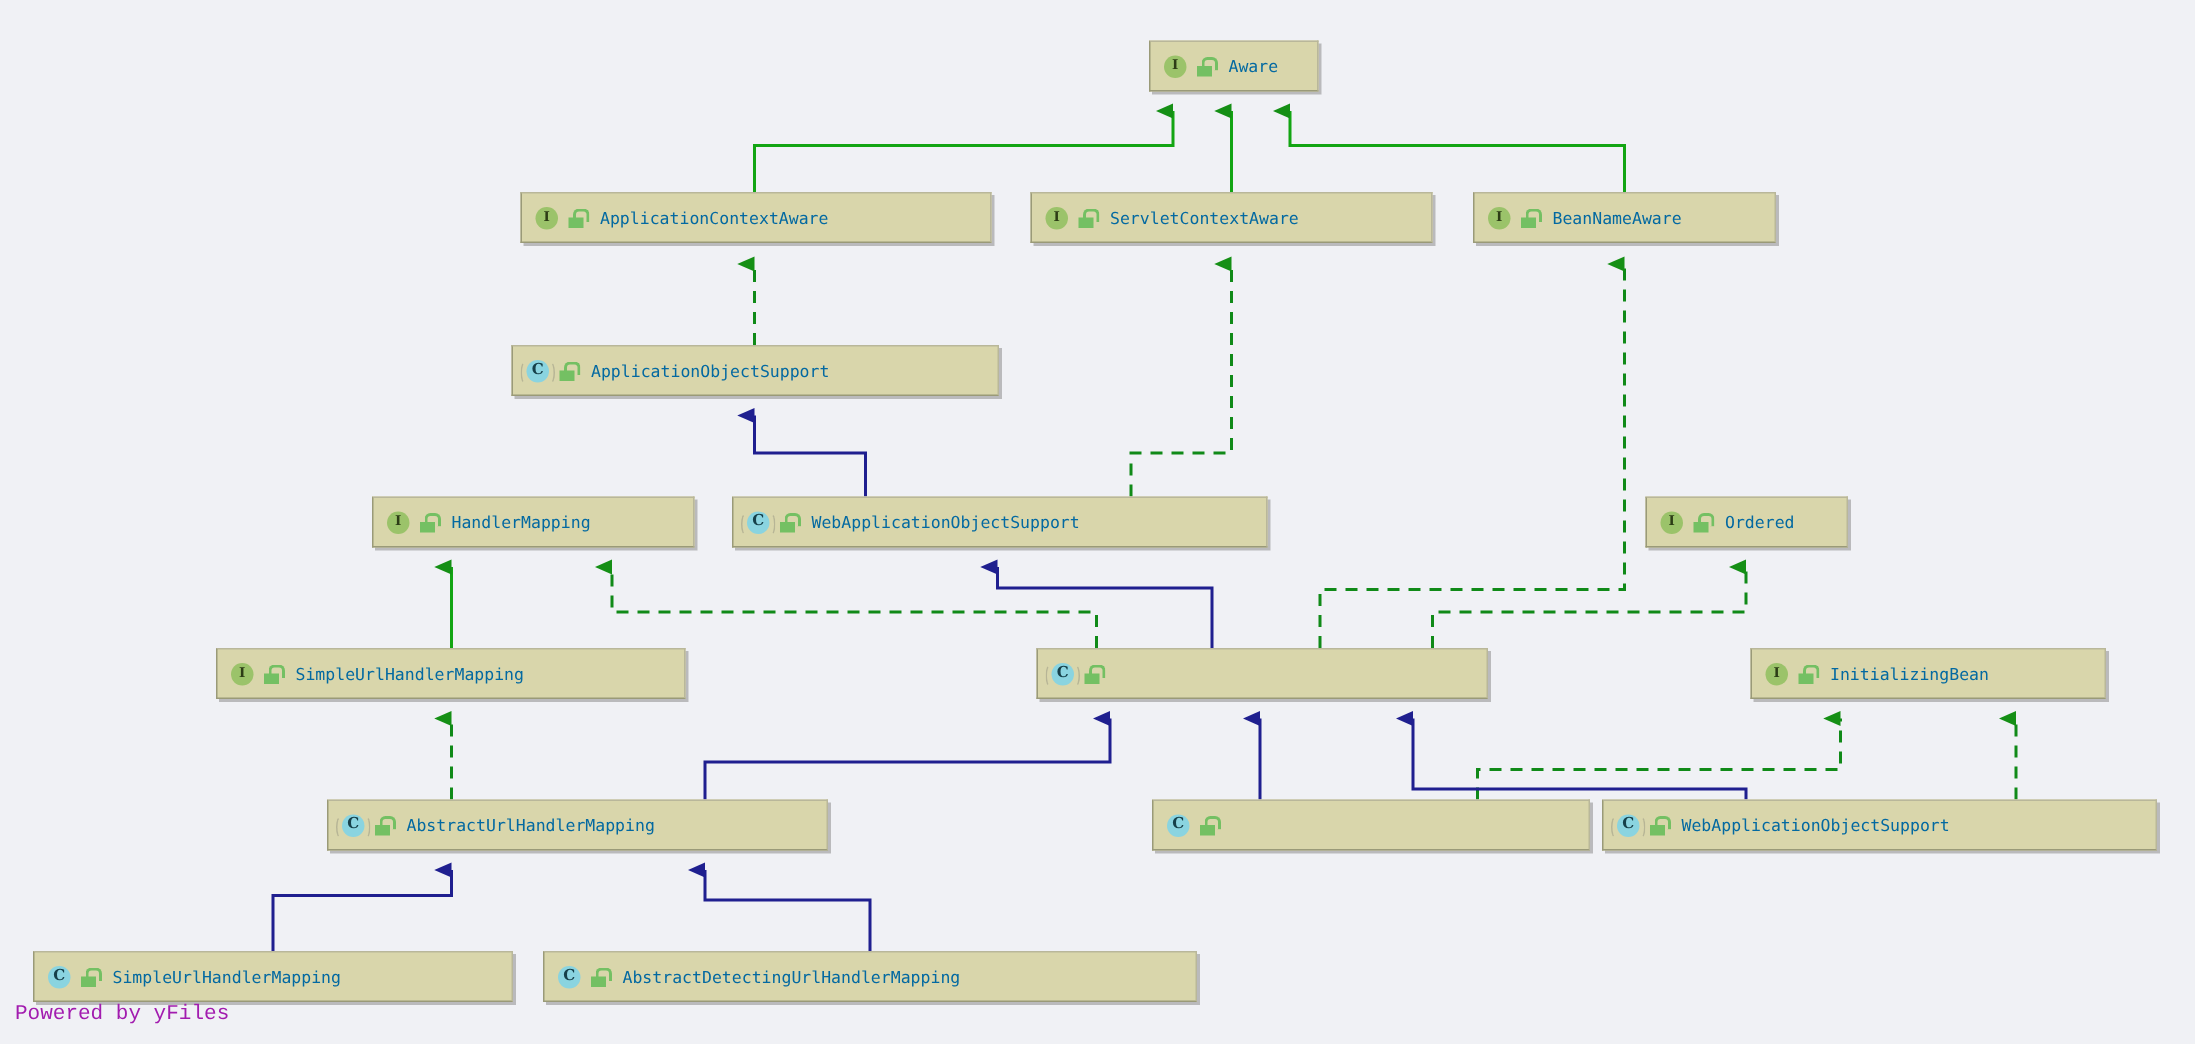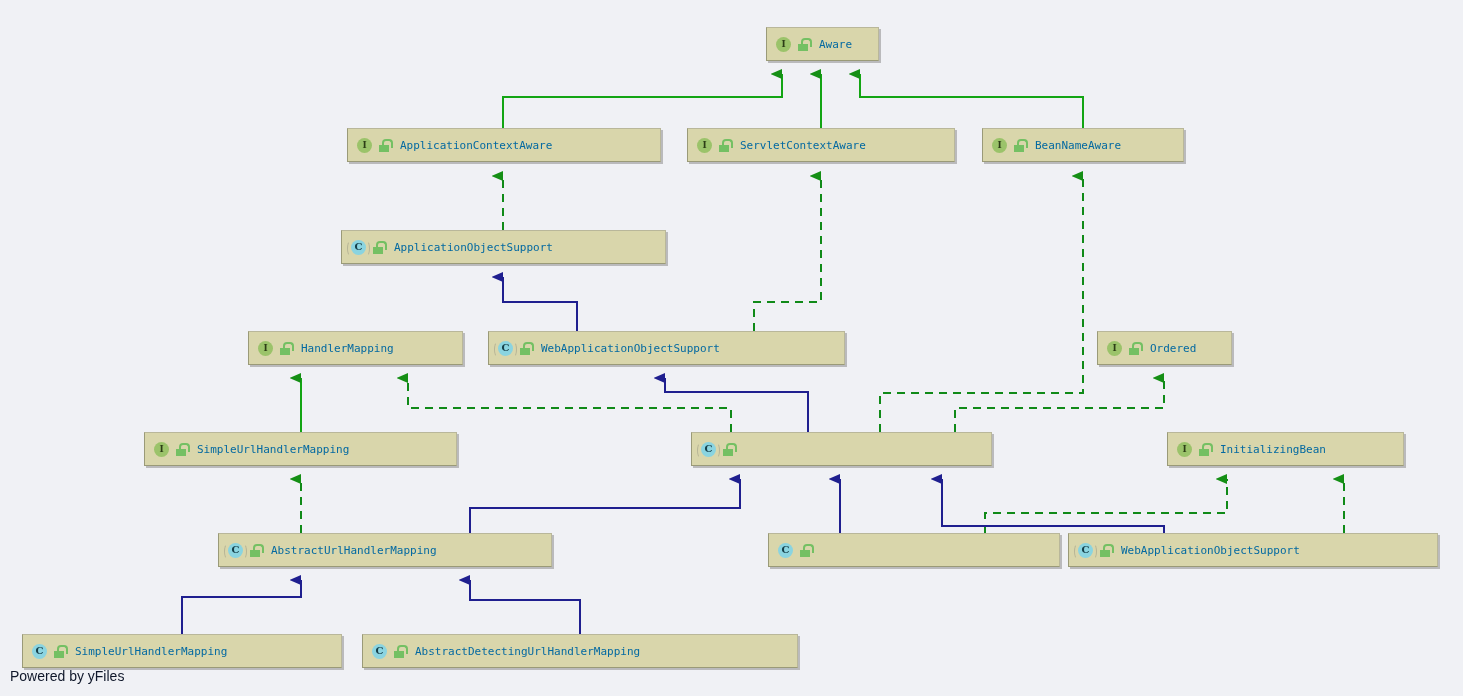--- a/index.html
+++ b/index.html
@@ -100,23 +100,23 @@
   .node-label {
     font-size: 11px;
     color: #0369a1;
     letter-spacing: 0px;
     font-family: "DejaVu Sans Mono", "Liberation Mono", monospace;
   }
   #watermark {
     position: absolute;
     left: 10px;
     top: 668px;
-    font-family: Liberation Sans, sans-serif;
+    font-family: Liberation Mono, monospace;
     font-size: 14px;
-    color: #0f172a;
+    color: #a21caf;
     user-select: none;
   }
 </style>
 </head>
 <body>
 
 <div id="canvas">
 
   <svg id="edge-layer" viewBox="0 0 1463 696">
     <defs>

